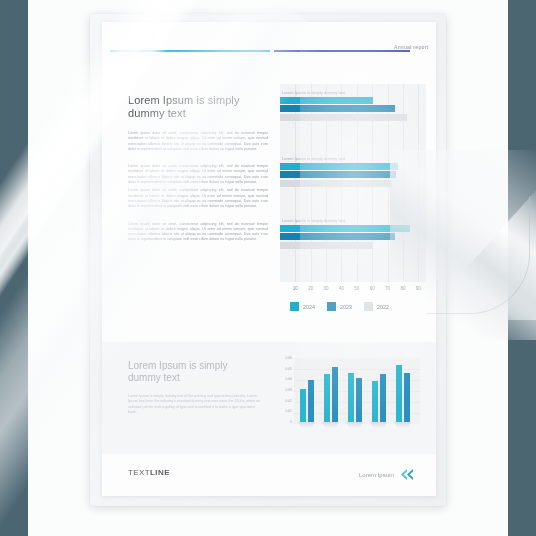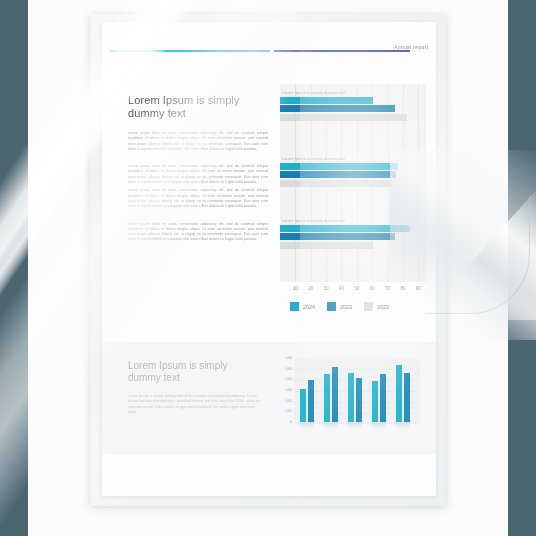--- a/index.html
+++ b/index.html
@@ -349,20 +349,32 @@
             <div class="reflect" style="left: 92px; bottom: 13px;"></div>
             <div class="vgroup" style="left: 118px; bottom: 20px;">
               <div class="vbar a" style="height: 56.5333px; background: rgb(44, 182, 207);"></div>
               <div class="vbar b" style="height: 49.0667px; background: rgb(43, 143, 192);"></div>
             </div>
             <div class="reflect" style="left: 116px; bottom: 13px;"></div>
           </div>
       </div>
     </div>
 
+    <div id="footer">
+      <div id="textline">
+        <span class="lt">TEXT</span><span class="bd">LINE</span>
+      </div>
+      <div id="footer-right">
+        <span id="footer-brand">Lorem Ipsum</span>
+        <svg id="chevron-logo" width="15" height="13" viewBox="0 0 15 13">
+          <path d="M8 1 L2 6.5 L8 12 L8 9.4 L4.6 6.5 L8 3.6 Z" fill="#4cc0da"></path>
+          <path d="M14 1 L8 6.5 L14 12 L14 9.4 L10.6 6.5 L14 3.6 Z" fill="#2a9fc4"></path>
+        </svg>
+      </div>
+    </div>
   </div>
 
   <div class="glare" id="glare-diag1"></div>
   <div class="glare" id="glare-diag2"></div>
   <div class="glare" id="glare-diag3"></div>
   <div class="glare" id="glare-soft"></div>
   <div class="glare" id="glare-corner"></div>
   <div id="curl"></div>
   <div id="curl-edge"></div>
 </div>

